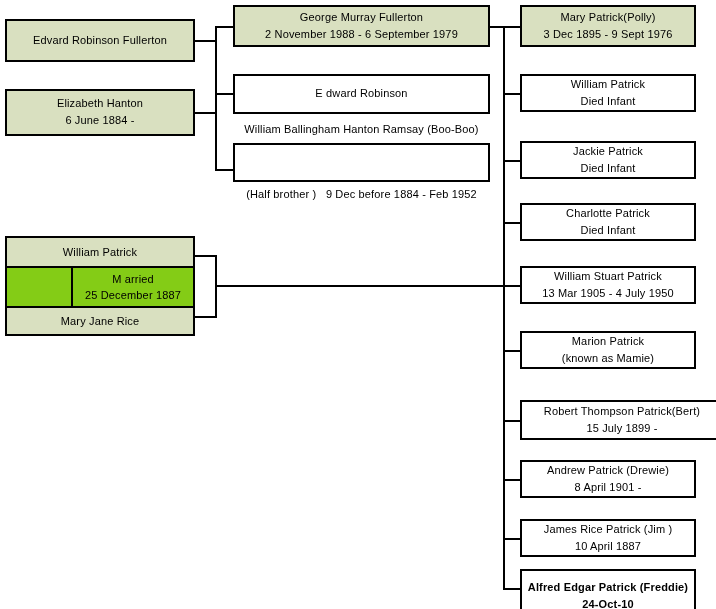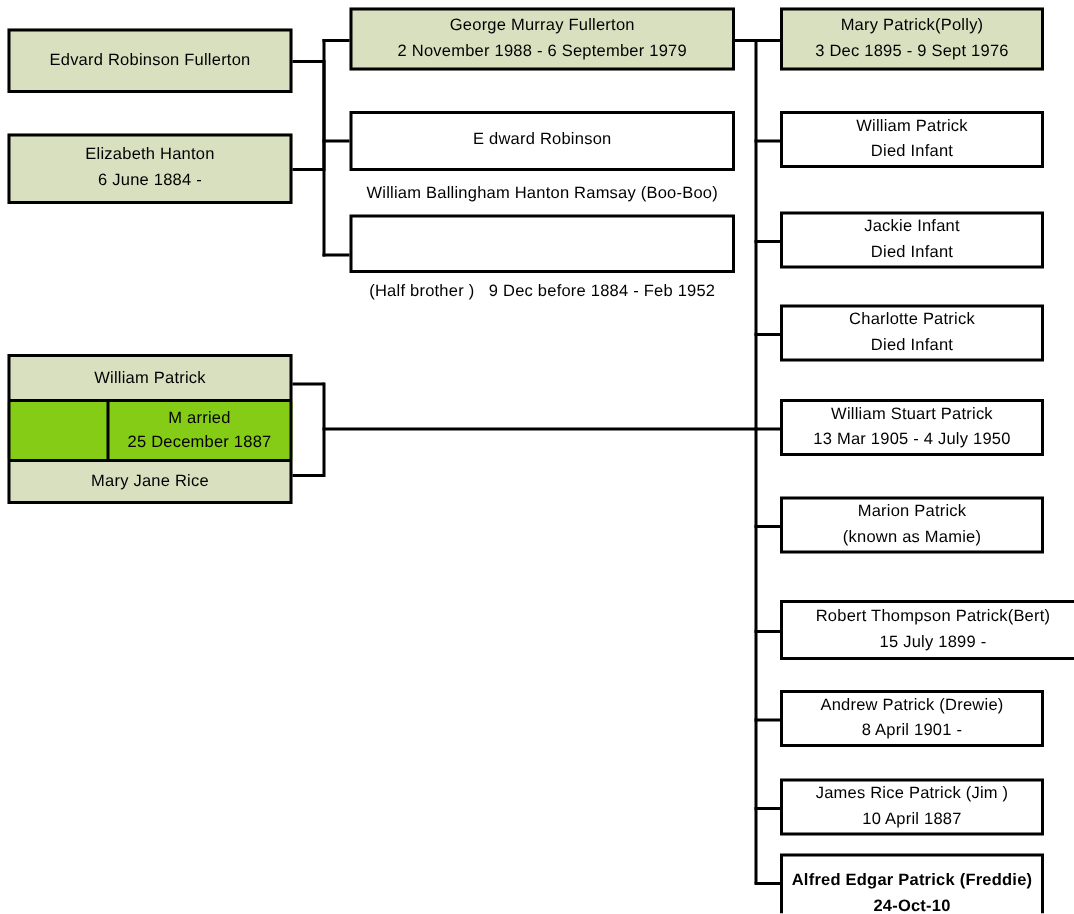--- a/index.html
+++ b/index.html
@@ -159,21 +159,21 @@
     <span class="ln">Mary Patrick(Polly)</span>
     <span class="ln ln2">3 Dec 1895 - 9 Sept 1976</span>
   </div>
 
   <div class="node" style="left:520px; top:74px; width:176px; height:38px;">
     <span class="ln">William Patrick</span>
     <span class="ln ln2">Died Infant</span>
   </div>
 
   <div class="node" style="left:520px; top:141px; width:176px; height:38px;">
-    <span class="ln">Jackie Infant</span>
+    <span class="ln">Jackie Patrick</span>
     <span class="ln ln2">Died Infant</span>
   </div>
 
   <div class="node" style="left:520px; top:203px; width:176px; height:38px;">
     <span class="ln">Charlotte Patrick</span>
     <span class="ln ln2">Died Infant</span>
   </div>
 
   <div class="node" style="left:520px; top:266px; width:176px; height:38px;">
     <span class="ln">William Stuart Patrick</span>

